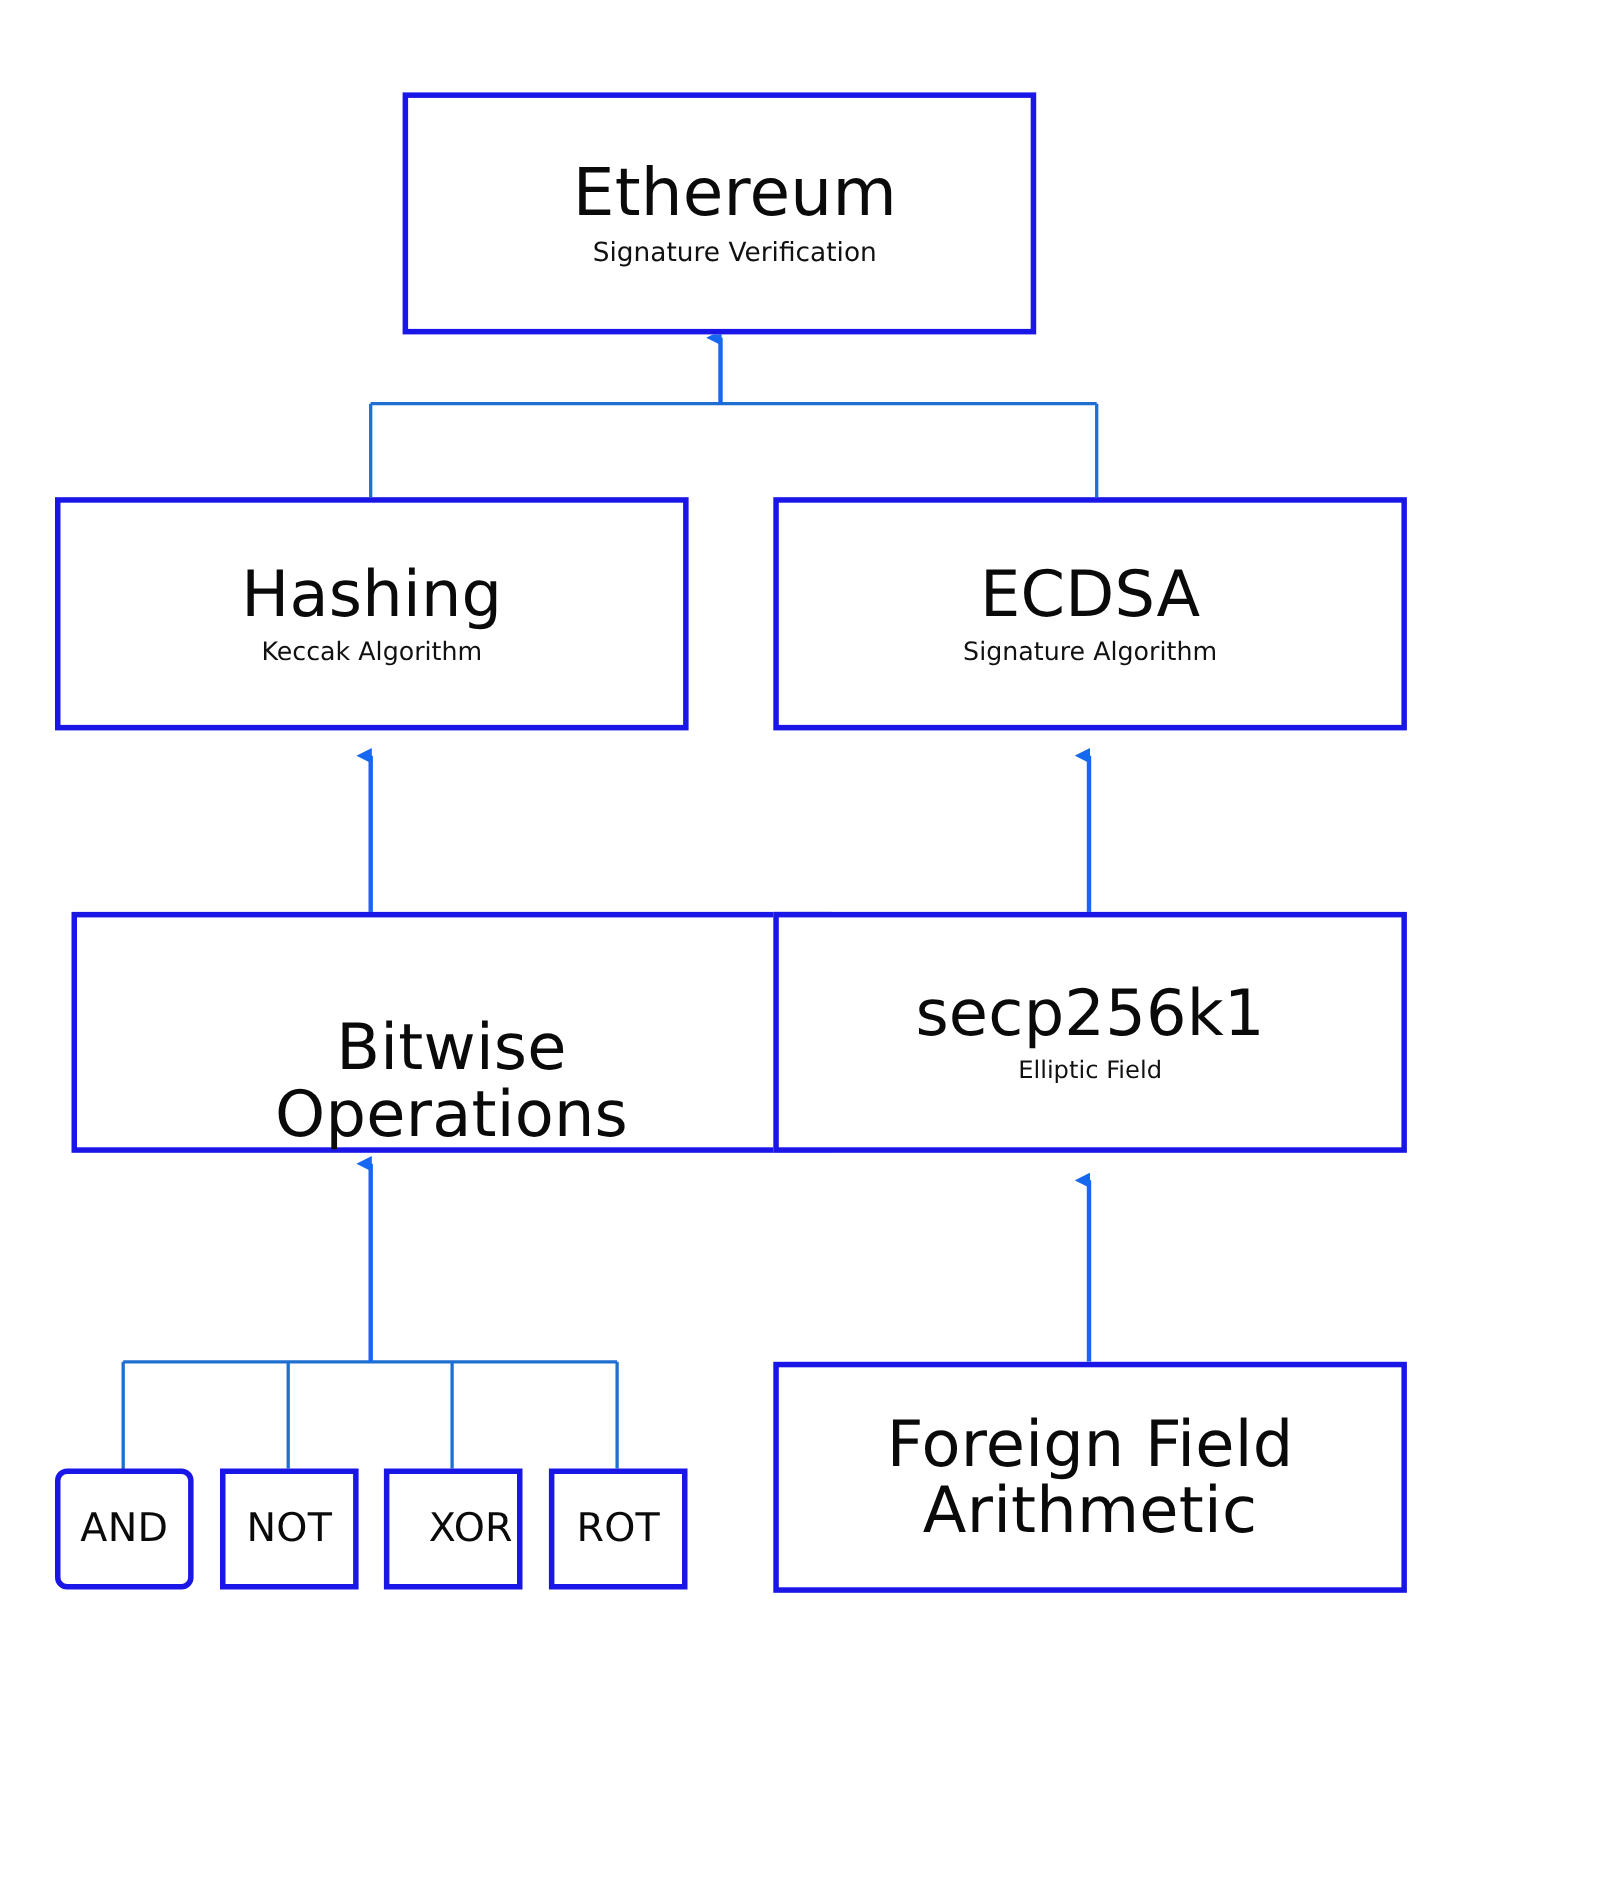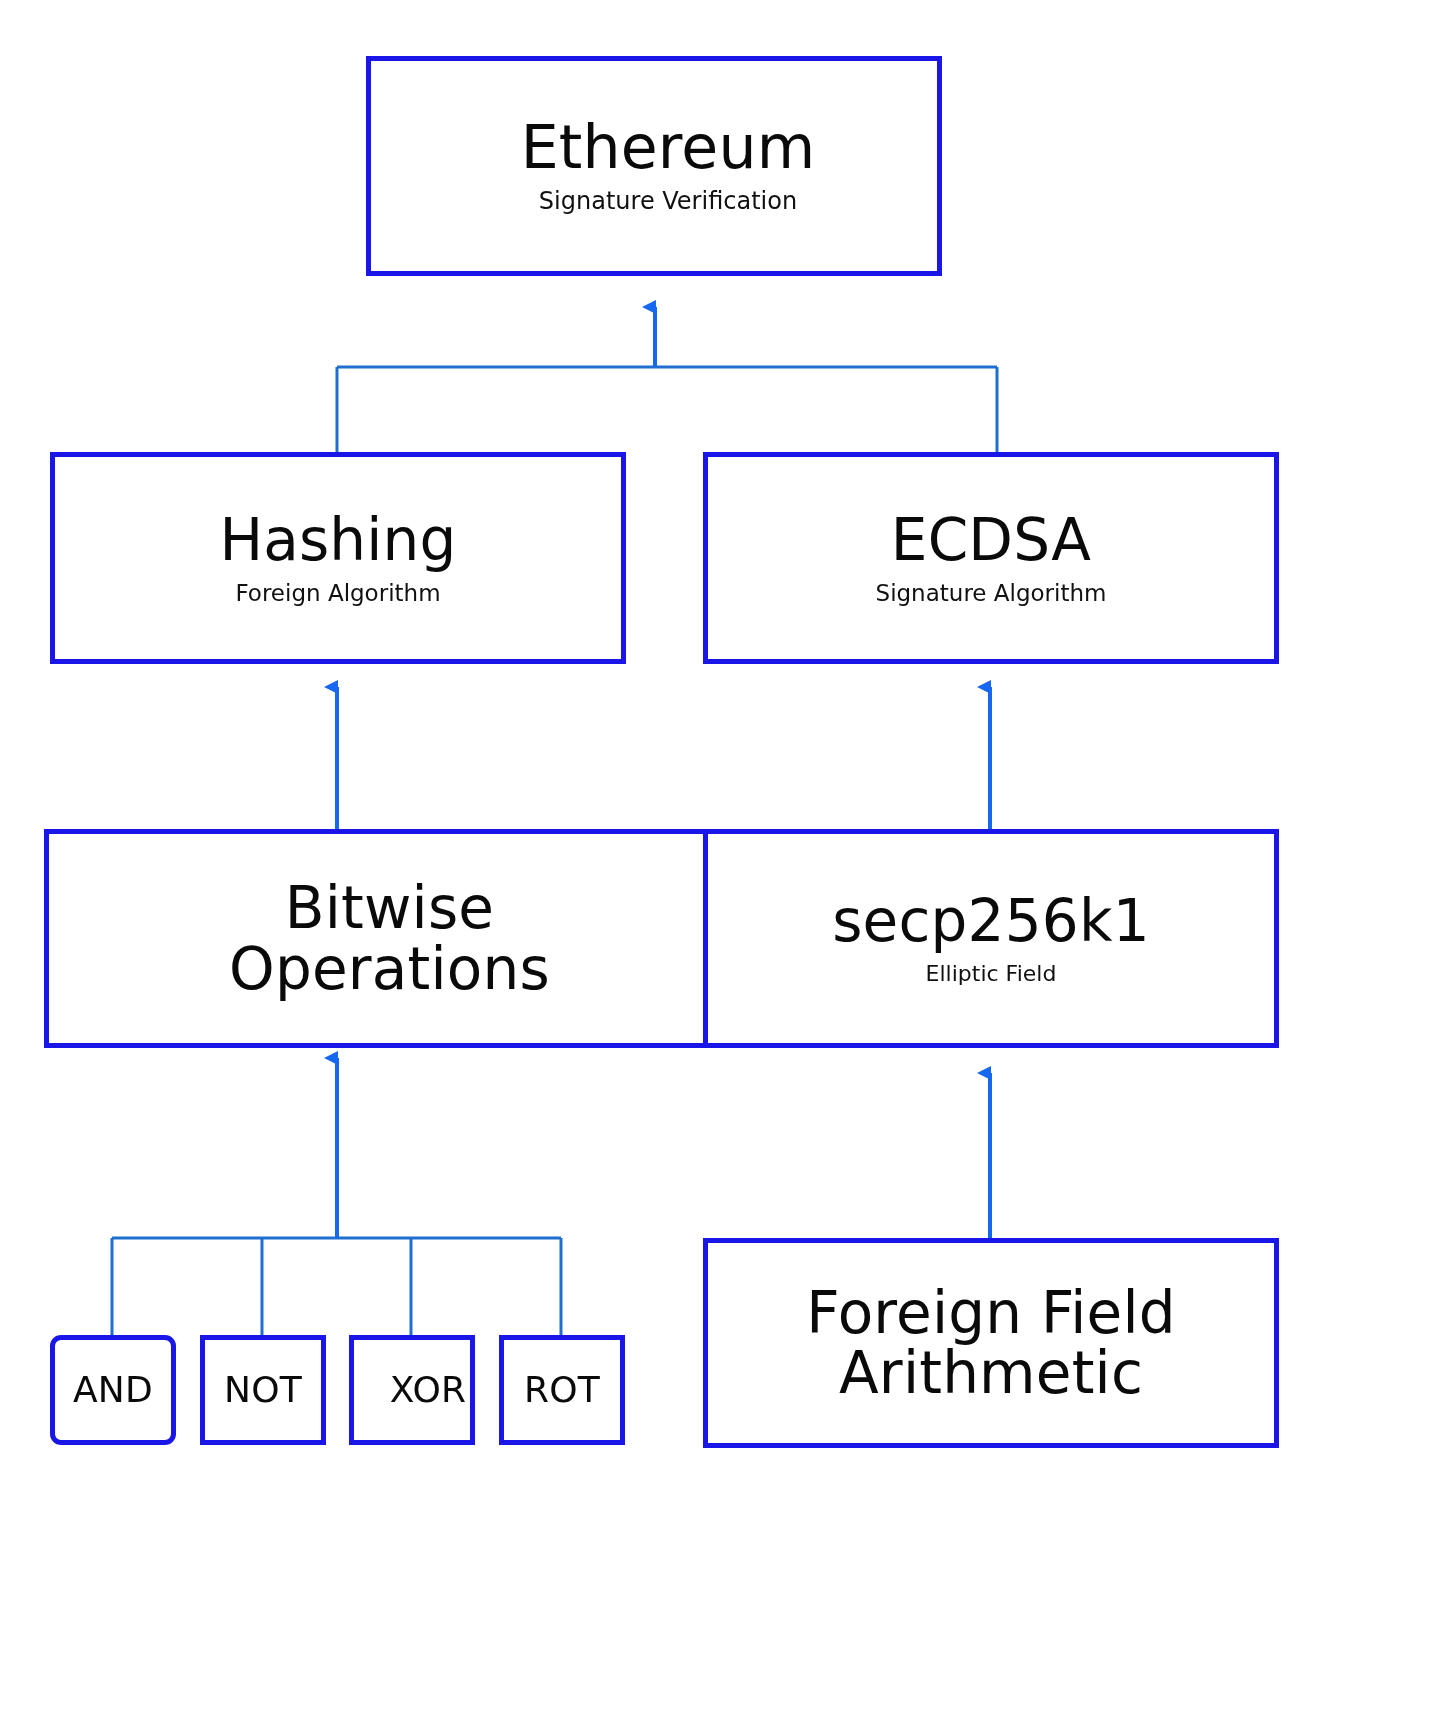--- a/index.html
+++ b/index.html
@@ -92,36 +92,36 @@
     <path d="M 990 1238 L 990 1073" stroke="#1668f0" stroke-width="4" fill="none" marker-end="url(#arrowUp)"></path>
 
     <path d="M 112 1238 L 561 1238" stroke="#1f6fd0" stroke-width="3" fill="none"></path>
     <path d="M 112 1238 L 112 1344" stroke="#1f6fd0" stroke-width="3" fill="none"></path>
     <path d="M 262 1238 L 262 1344" stroke="#1f6fd0" stroke-width="3" fill="none"></path>
     <path d="M 411 1238 L 411 1344" stroke="#1f6fd0" stroke-width="3" fill="none"></path>
     <path d="M 561 1238 L 561 1344" stroke="#1f6fd0" stroke-width="3" fill="none"></path>
     <path d="M 337 1238 L 337 1058" stroke="#1668f0" stroke-width="4" fill="none" marker-end="url(#arrowUp)"></path>
   </svg>
 
-  <div class="node n-root" style="left:366px; top:56px; width:576px; height:220px;padding-left:28px;">
+  <div class="node n-root" style="left:366px; top:84px; width:576px; height:220px;padding-left:28px;">
     <div class="title">Ethereum</div>
     <div class="subtitle">Signature Verification</div>
   </div>
 
   <div class="node n-mid" style="left:50px; top:452px; width:576px; height:212px;">
     <div class="title">Hashing</div>
-    <div class="subtitle">Foreign Algorithm</div>
+    <div class="subtitle">Keccak Algorithm</div>
   </div>
 
   <div class="node n-mid" style="left:703px; top:452px; width:576px; height:212px;">
     <div class="title">ECDSA</div>
     <div class="subtitle">Signature Algorithm</div>
   </div>
 
-  <div class="node n-wide" style="left:44px; top:829px; width:691px; height:219px;">
+  <div class="node n-wide" style="left:65px; top:829px; width:691px; height:219px;justify-content:flex-end;">
     <div class="title">Bitwise
 Operations</div>
   </div>
 
   <div class="node n-wide" style="left:703px; top:829px; width:576px; height:219px;">
     <div class="title">secp256k1</div>
     <div class="subtitle">Elliptic Field</div>
   </div>
 
   <div class="node n-wide" style="left:703px; top:1238px; width:576px; height:210px;">

